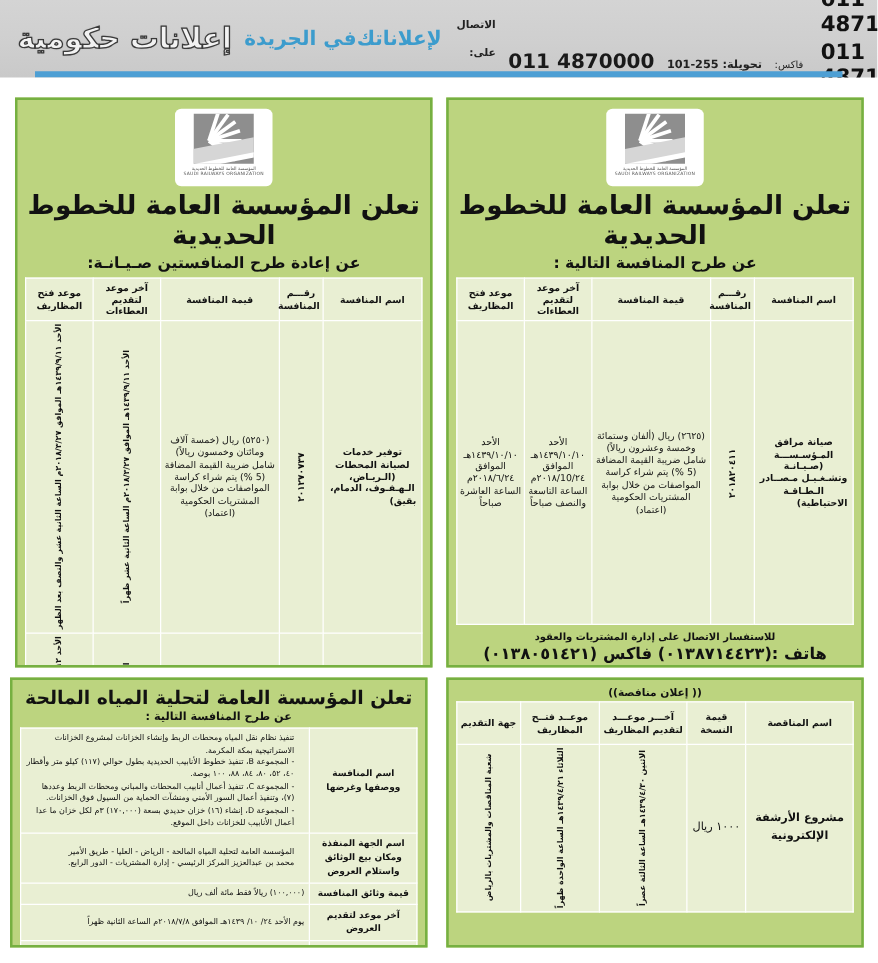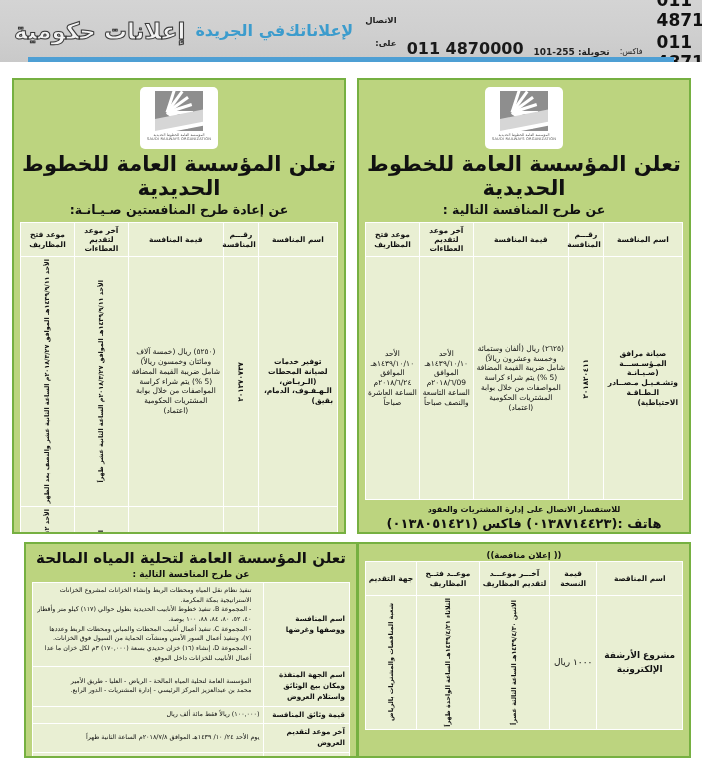--- a/index.html
+++ b/index.html
@@ -87,21 +87,21 @@
   
   .box {
     position: absolute;
     background: #bcd47f;
     border: 2px solid #76b041;
     padding: 5px 6px 6px 6px;
     overflow: hidden;
   }
   #box-tl { left: 12px;  top: 78px;  width: 334px; height: 456px; }
   #box-tr { left: 357px; top: 78px;  width: 334px; height: 456px; }
-  #box-bl { left: 24px;  top: 542px; width: 334px; height: 216px; }
+  #box-bl { left: 8px;  top: 542px; width: 334px; height: 216px; }
   #box-br { left: 357px; top: 542px; width: 334px; height: 216px; }
 
   .logo-wrap {
     display: flex; justify-content: center;
     margin: 2px 0 3px 0;
   }
   .logo-card {
     width: 78px; height: 62px;
     background: #ffffff;
     border-radius: 5px;
@@ -214,21 +214,21 @@
   table.det {
     width: 100%; border-collapse: collapse;
     background: #e9efd3; table-layout: fixed;
   }
   table.det td {
     border: 1px solid #ffffff;
     color: #111; padding: 3px 4px;
     vertical-align: middle;
   }
   td.det-lbl {
-    width: 27%; 
+    width: 27%; text-align: center;
     font-size: 7.2px; font-weight: bold; line-height: 1.5;
   }
   td.det-val { font-size: 6.4px; line-height: 1.5; text-align: right; }
   td.det-val.ctr { }
   td.det-val ul { margin: 0; padding: 0 8px 0 0; list-style: none; }
   td.det-val li { margin: 0; padding: 0; }
 </style>
 </head>
 <body>
 
@@ -382,21 +382,21 @@
       </thead>
       <tbody>
         <tr style="height:243px">
           <td class="cell-name">صيانة مرافق المـؤسـســـة (صـيـانـة وتشـغـيـل مـصــادر الـطـاقـة الاحتياطية)</td>
           <td>
             <div class="vert-wrap">
                 <div class="vert">٢٠١٨٢٠٤١١</div>
               </div>
           </td>
           <td class="cell-val">(٢٦٢٥) ريال (ألفان وستمائة وخمسة وعشرون ريالاً) شامل ضريبة القيمة المضافة (5 %) يتم شراء كراسة المواصفات من خلال بوابة المشتريات الحكومية (اعتماد)</td>
-          <td class="cell-val">الأحد ١٤٣٩/١٠/١٠هـ الموافق ٢٠١٨/٦/09م الساعة التاسعة والنصف صباحاً</td>
+          <td class="cell-val">الأحد ١٤٣٩/١٠/١٠هـ الموافق ٢٠١٨/10/٢٤م الساعة التاسعة والنصف صباحاً</td>
           <td class="cell-val">الأحد ١٤٣٩/١٠/١٠هـ الموافق ٢٠١٨/٦/٢٤م الساعة العاشرة صباحاً</td>
         </tr>
       </tbody>
     </table>
 
     <div class="contact-line">للاستفسار الاتصال على إدارة المشتريات والعقود</div>
     <div class="contact-nums">هاتف :(٠١٣٨٧١٤٤٢٣) فاكس (٠١٣٨٠٥١٤٢١)</div>
   </div>
 
   <div class="box" id="box-bl">

